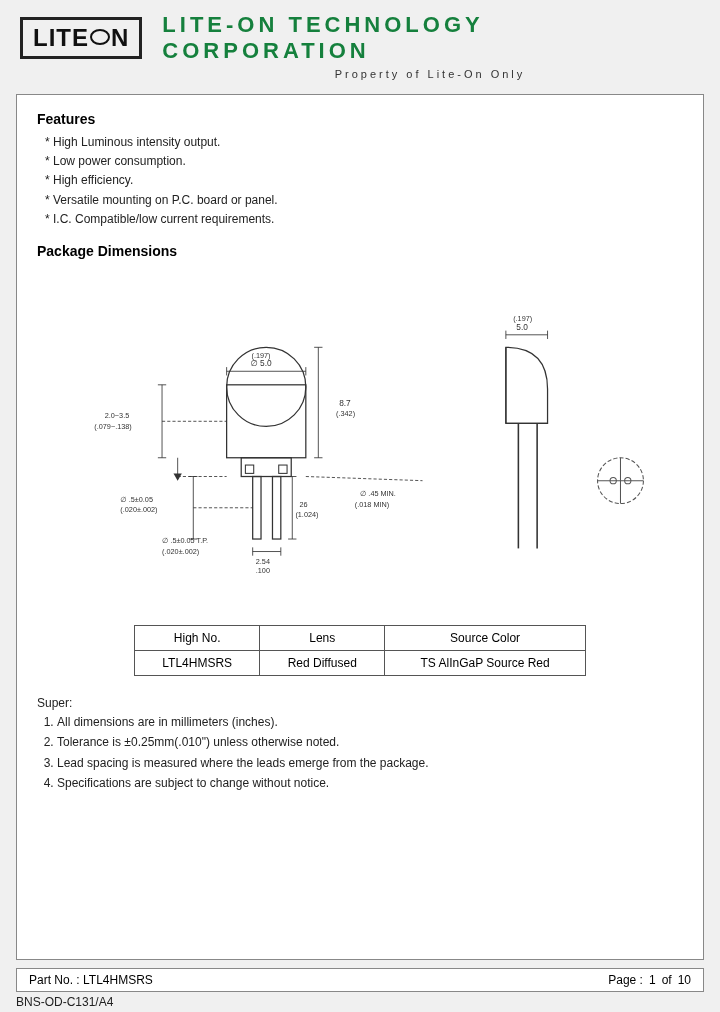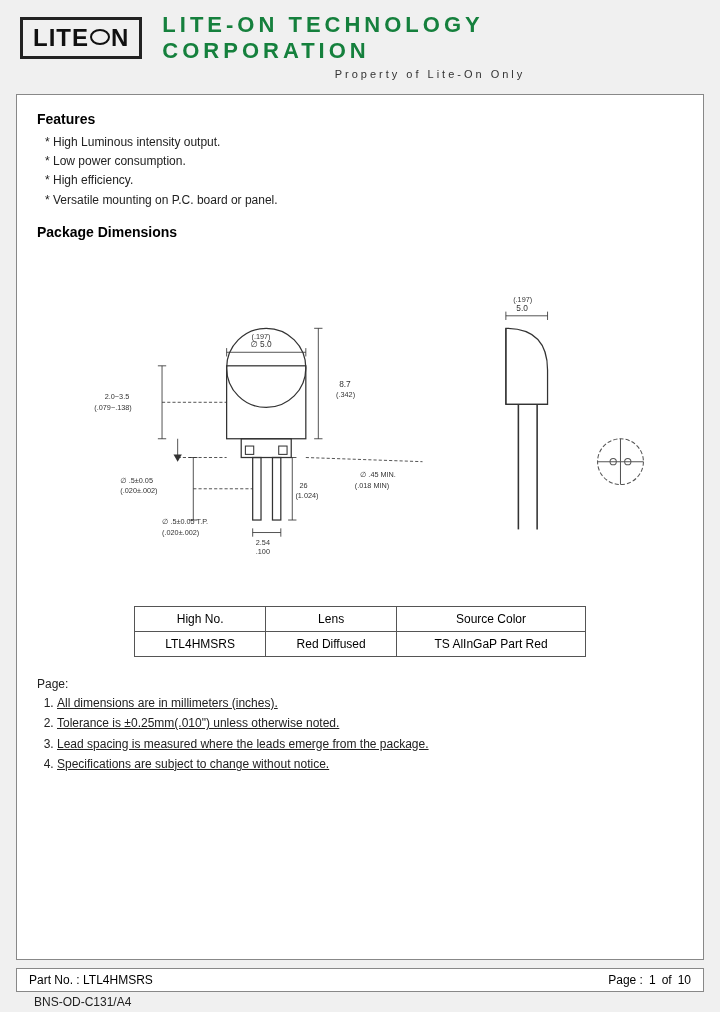--- a/index.html
+++ b/index.html
@@ -149,21 +149,20 @@
       font-weight: normal;
       margin-bottom: 2px;
     }
 
     .notes-section ol {
       padding-left: 20px;
     }
 
     .notes-section li {
       line-height: 1.7;
-      text-decoration: underline;
     }
 
     
     .footer {
       margin: 0 16px;
       border: 1px solid #888;
       border-top: 1px solid #888;
       background: #fff;
       display: flex;
       align-items: center;
@@ -176,21 +175,21 @@
       flex: 1;
     }
 
     .footer-page {
       display: flex;
       gap: 6px;
       align-items: center;
     }
 
     .bottom-ref {
-      padding: 3px 34px;
+      padding: 3px 16px;
       font-size: 12px;
       color: #222;
     }
   </style>
 </head>
 <body>
 
 <div class="page-wrapper">
 
   <div class="header">
@@ -206,20 +205,21 @@
   </div>
 
   <div class="content-box">
 
     <div class="section-title">Features</div>
     <ul class="features-list">
       <li>High Luminous intensity output.</li>
       <li>Low power consumption.</li>
       <li>High efficiency.</li>
       <li>Versatile mounting on P.C. board or panel.</li>
+      <li>I.C. Compatible/low current requirements.</li>
     </ul>
 
     <div class="package-title">Package  Dimensions</div>
 
     <div class="diagram-area">
       <svg class="diagram-svg" viewBox="0 0 620 320" xmlns="http://www.w3.org/2000/svg">
 
         <ellipse cx="220" cy="110" rx="38" ry="38" fill="none" stroke="#333" stroke-width="1.2"></ellipse>
         <rect x="182" y="108" width="76" height="70" fill="none" stroke="#333" stroke-width="1.2"></rect>
 
@@ -307,27 +307,27 @@
         <tr>
           <th>High No.</th>
           <th>Lens</th>
           <th>Source Color</th>
         </tr>
       </thead>
       <tbody>
         <tr>
           <td>LTL4HMSRS</td>
           <td>Red  Diffused</td>
-          <td>TS  AlInGaP  Part Red</td>
+          <td>TS  AlInGaP  Source Red</td>
         </tr>
       </tbody>
     </table>
 
     <div class="notes-section">
-      <div class="notes-title">Page:</div>
+      <div class="notes-title">Super:</div>
       <ol>
         <li>All dimensions are in millimeters (inches).</li>
         <li>Tolerance is ±0.25mm(.010") unless otherwise noted.</li>
         <li>Lead spacing is measured where the leads emerge from the package.</li>
         <li>Specifications are subject to change without notice.</li>
       </ol>
     </div>
 
   </div>
 

